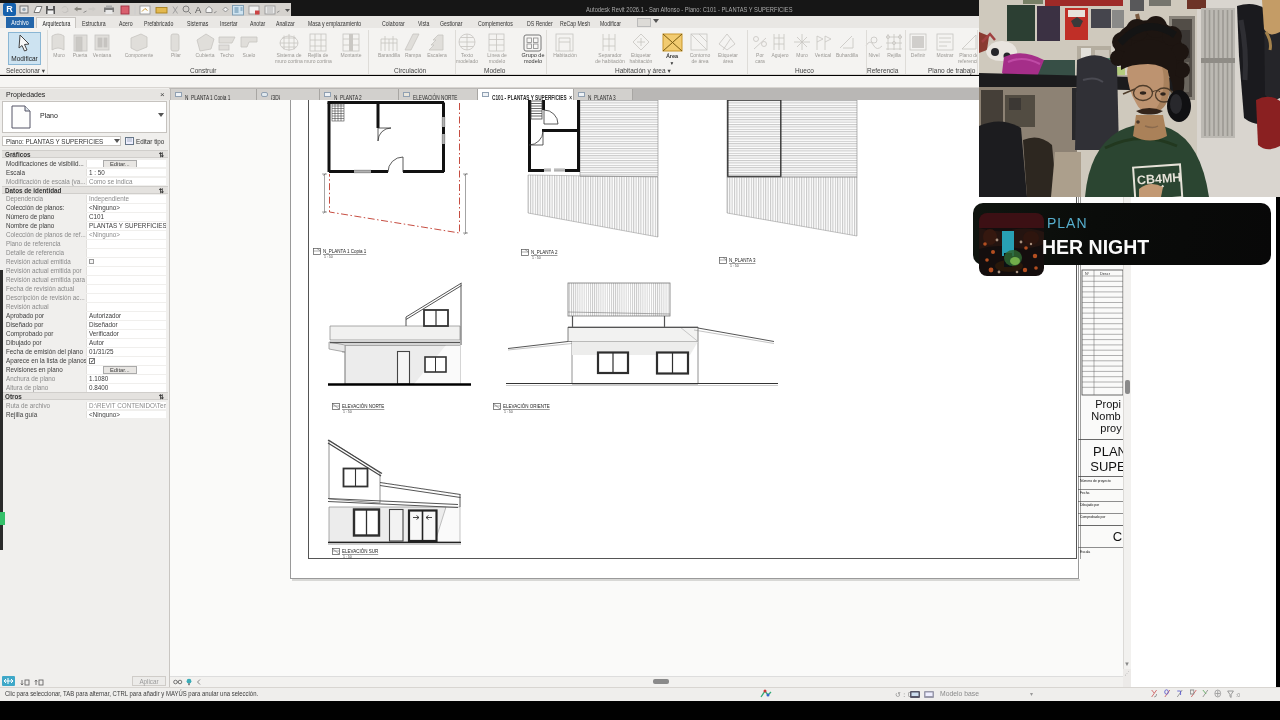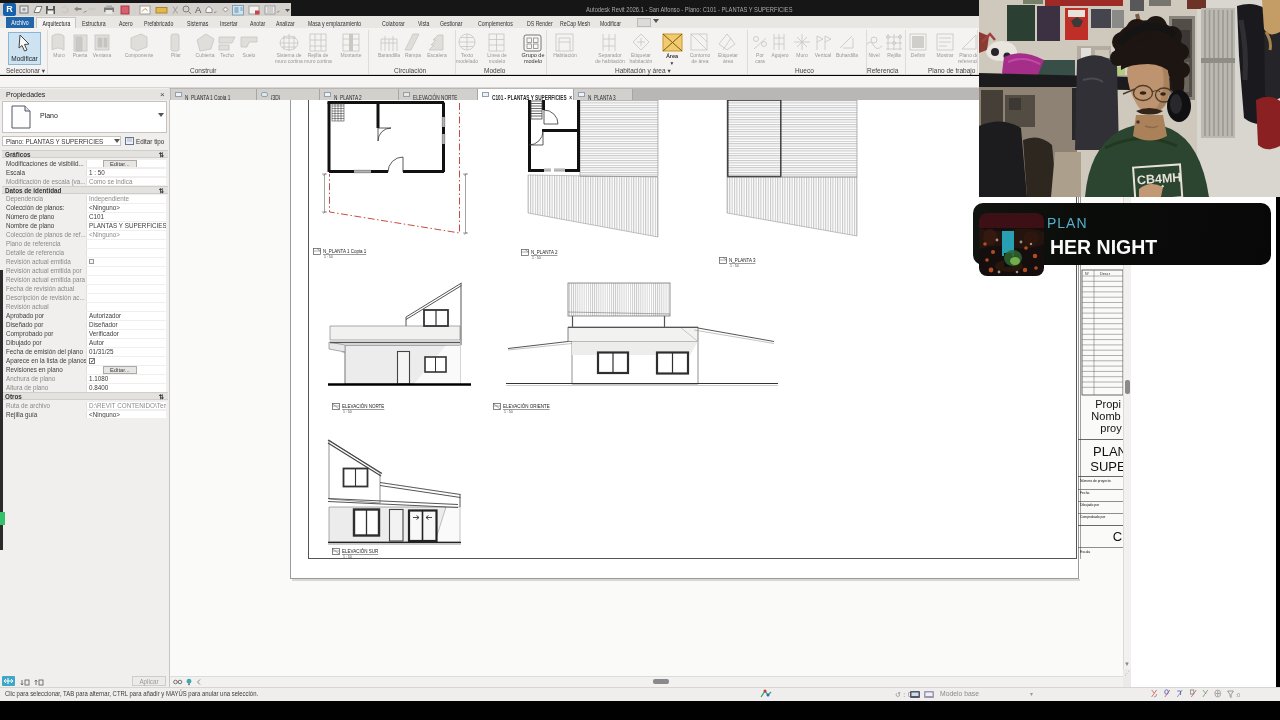--- a/index.html
+++ b/index.html
@@ -999,15 +999,15 @@
           <circle cx="18" cy="27" r="1.4"></circle>
           <circle cx="42" cy="29" r="1.4"></circle>
           <circle cx="52" cy="31" r="1.2"></circle>
           <circle cx="20" cy="59" r="1.4"></circle>
           <circle cx="38" cy="59" r="1.3"></circle>
         </g>
 </g>
 </svg>
 
 <div class="abs" style="left:1047px;top:215px;width:210px;height:17px;overflow:hidden;color:#56aecd;font-size:14px;letter-spacing:1px;">PLAN</div>
-<div class="abs" style="left:1042px;top:236px;width:218px;height:25px;overflow:hidden;color:#fafafa;font-size:19.5px;font-weight:bold;margin-left:8px;">HER NIGHT</div>
+<div class="abs" style="left:1042px;top:236px;width:218px;height:25px;overflow:hidden;color:#fafafa;font-size:19.5px;font-weight:bold;">HER NIGHT</div>
 
 </div>
 
 </body></html>

